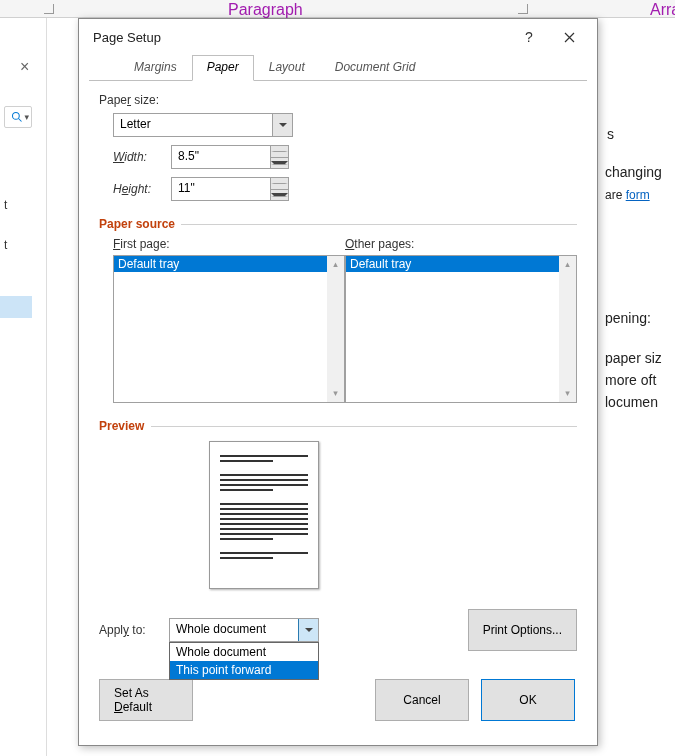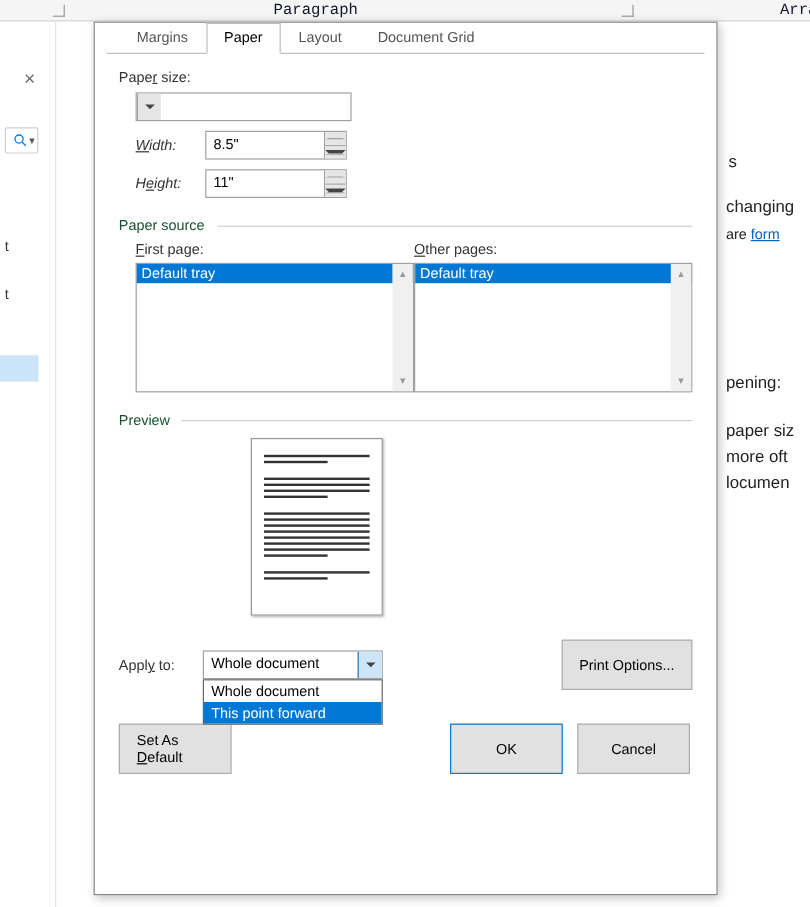--- a/index.html
+++ b/index.html
@@ -1,49 +1,49 @@
 <!DOCTYPE html>
 <html><head>
 <meta charset="utf-8">
 <style>
   * { box-sizing: border-box; font-family: "Segoe UI", Tahoma, sans-serif; font-size: 12px; }
   body { margin: 0; width: 675px; height: 756px; background: #f0f0f0; position: relative; overflow: hidden; }
 
   
   .bg-ribbon { position: absolute; top: 0; left: 0; right: 0; height: 18px; background: #f5f5f5; border-bottom: 1px solid #d0d0d0; }
-  .bg-ribbon .rib-label { position: absolute; top: 1px; font-size: 13px; color: #0f172a; font-family: Liberation Mono, monospace; }
+  .bg-ribbon .rib-label { position: absolute; top: 1px; font-size: 16px; color: #a21caf; }
   .bg-launcher { position: absolute; width: 10px; height: 10px; border: 1px solid #999; border-top: none; border-left: none; }
   .bg-pane { position: absolute; left: 0; top: 18px; width: 47px; height: 738px; background: #fff; border-right: 1px solid #ddd; }
   .bg-close { position: absolute; left: 20px; top: 40px; font-size: 16px; color: #666; }
   .bg-search { position: absolute; left: 4px; top: 88px; width: 28px; height: 22px; border: 1px solid #d0d0d0; border-radius: 2px; display:flex; align-items:center; justify-content:flex-end; padding-right:2px; color:#0078d4;}
   .bg-search svg{width:12px;height:12px;}
   .bg-caret{font-size:9px;color:#555;margin-left:1px}
   .bg-item { position: absolute; left: 4px; width: 22px; height: 18px; font-size: 12px; color: #333; }
   .bg-selected { position: absolute; left: 0; top: 278px; width: 32px; height: 22px; background: #cce4f7; }
   .bg-doc { position: absolute; left: 47px; top: 18px; right:0; bottom:0; background: #fff; }
   .bg-text { position: absolute; color: #222; font-size: 14px; }
   .bg-link { color: #0563c1; text-decoration: underline; text-align: right; }
 
   
   .dialog { position: absolute; left: 78px; top: 18px; width: 520px; height: 728px; background: #fff; border: 1px solid #888; box-shadow: 2px 2px 8px rgba(0,0,0,0.25); }
   .titlebar { height: 36px; display: flex; align-items: center; padding: 0 8px 0 14px; }
   .title { font-size: 13px; color: #222; flex: 1; }
   .title-btn { width: 40px; height: 32px; display:flex; align-items:center; justify-content:center; color:#333; }
   .title-btn svg{width:11px;height:11px;stroke:#333;stroke-width:1.2;fill:none}
 
-  .tabs { display:flex; padding-left: 20px; position: relative; height: 26px; }
+  .tabs { display:flex; padding-left: 40px; position: relative; height: 26px; font-style: italic; }
   .tabs::after{content:"";position:absolute;left:10px;right:10px;bottom:0;height:1px;background:#bfbfbf;}
   .tab { padding: 4px 14px 5px 14px; color:#555; border:1px solid transparent; position:relative; z-index:1;}
   .tab.active { background:#fff; border:1px solid #bfbfbf; border-bottom:1px solid #fff; color:#000;}
   .tab.inactive { cursor: default; }
 
   .body { padding: 10px 20px 12px 20px; }
 
   .seclabel { color:#333; margin: 2px 0 6px 0; }
-  .fieldset-label { color:#14532d; margin: 16px 0 6px 0; position:relative;}
+  .fieldset-label { color:#c2410c; margin: 16px 0 6px 0; position:relative;font-weight:bold;}
   .fieldset-label span.line{position:absolute;top:50%;height:1px;background:#d0d0d0;}
 
   .combo { display:flex; width:180px; height:24px; border:1px solid #a0a0a0; margin-left:14px;}
   .combo .val { flex:1; padding:3px 6px; color:#000; }
   .combo .arrow { width:20px; background:#e6e6e6; border-left:1px solid #a0a0a0; display:flex;align-items:center;justify-content:center;}
   .caret-down{width:0;height:0;border-left:4px solid transparent;border-right:4px solid transparent;border-top:4px solid #444;}
 
   .field-row { display:flex; align-items:center; margin: 8px 0 0 14px; }
   .field-row .lbl{ width:58px; color:#333;font-style:italic;}
   .field-row .lbl u{text-decoration:underline;}
@@ -51,21 +51,21 @@
   .spinner .val{flex:1;padding:3px 6px;}
   .spinner .spins{width:18px;border-left:1px solid #a0a0a0;display:flex;flex-direction:column;}
   .spins div{flex:1;background:#e6e6e6;display:flex;align-items:center;justify-content:center;}
   .spins div:first-child{border-bottom:1px solid #a0a0a0;}
   .caret-up{width:0;height:0;border-left:3.5px solid transparent;border-right:3.5px solid transparent;border-bottom:3.5px solid #444;}
   .caret-dn{width:0;height:0;border-left:3.5px solid transparent;border-right:3.5px solid transparent;border-top:3.5px solid #444;}
 
   .two-col{display:flex;margin:0 0 0 14px;}
   .listcol{flex:1;}
   .listlabel{margin-bottom:4px;color:#333;}
-  .listbox{height:108px;border:1px solid #a0a0a0;position:relative;background:#fff;}
+  .listbox{height:148px;border:1px solid #a0a0a0;position:relative;background:#fff;}
   .listbox .item{padding:1px 4px;}
   .listbox .item.sel{background:#0078d4;color:#fff;}
   .listbox .scroll{position:absolute;right:0;top:0;width:17px;height:100%;background:#f0f0f0;display:flex;flex-direction:column;justify-content:space-between;align-items:center;}
   .listbox .scroll div{color:#999;font-size:9px;line-height:17px}
 
   .preview-box{margin:8px 0 0 110px;width:110px;height:148px;border:1px solid #999;background:#fff;box-shadow:1px 1px 2px rgba(0,0,0,0.3);padding:10px 10px;}
   .pv-line{height:2px;background:#333;margin:3px 0;}
   .pv-sh{width:60%}
   .pv-gap{height:6px}
 
@@ -117,32 +117,44 @@
   <span class="bg-text" style="left:558px;top:168px">
     <span>are </span><span class="bg-link">form</span>
   </span>
   <span class="bg-text" style="left:558px;top:292px">pening:</span>
   <span class="bg-text" style="left:558px;top:332px">paper siz</span>
   <span class="bg-text" style="left:558px;top:354px">more oft</span>
   <span class="bg-text" style="left:558px;top:376px">locumen</span>
 </div>
 
 <div class="dialog">
+  <div class="titlebar">
+    <div class="title">Page Setup</div>
+    <div class="title-btn">
+      <span style="font-size:14px">?</span>
+    </div>
+    <div class="title-btn">
+      <svg viewBox="0 0 11 11">
+          <path d="M1 1 L10 10 M10 1 L1 10"></path>
+        </svg>
+    </div>
+  </div>
 
   <div class="tabs">
     <div class="tab inactive">Margins</div>
     <div class="tab active">Paper</div>
     <div class="tab inactive">Layout</div>
     <div class="tab inactive">Document Grid</div>
   </div>
 
   <div class="body">
 
     <div class="seclabel">Pape<u>r</u> size:</div>
     <div class="combo">
+      <div class="val">Letter</div>
       <div class="arrow">
           <div class="caret-down"></div>
         </div>
     </div>
 
     <div class="field-row">
       <div class="lbl"><u>W</u>idth:</div>
       <div class="spinner">
         <div class="val">8.5"</div>
         <div class="spins">
@@ -240,22 +252,22 @@
       <div class="btn print-btn">
           <span>Print Options...</span>
         </div>
     </div>
 
     <div class="bottom-row">
       <div class="btn setdef">
           <span>Set As <u>D</u>efault</span>
         </div>
       <div class="spacer"></div>
+      <div class="btn">
+          <span>Cancel</span>
+        </div>
       <div class="btn primary">
           <span>OK</span>
         </div>
-      <div class="btn">
-          <span>Cancel</span>
-        </div>
     </div>
 
   </div>
 </div>
 
 </body></html>

